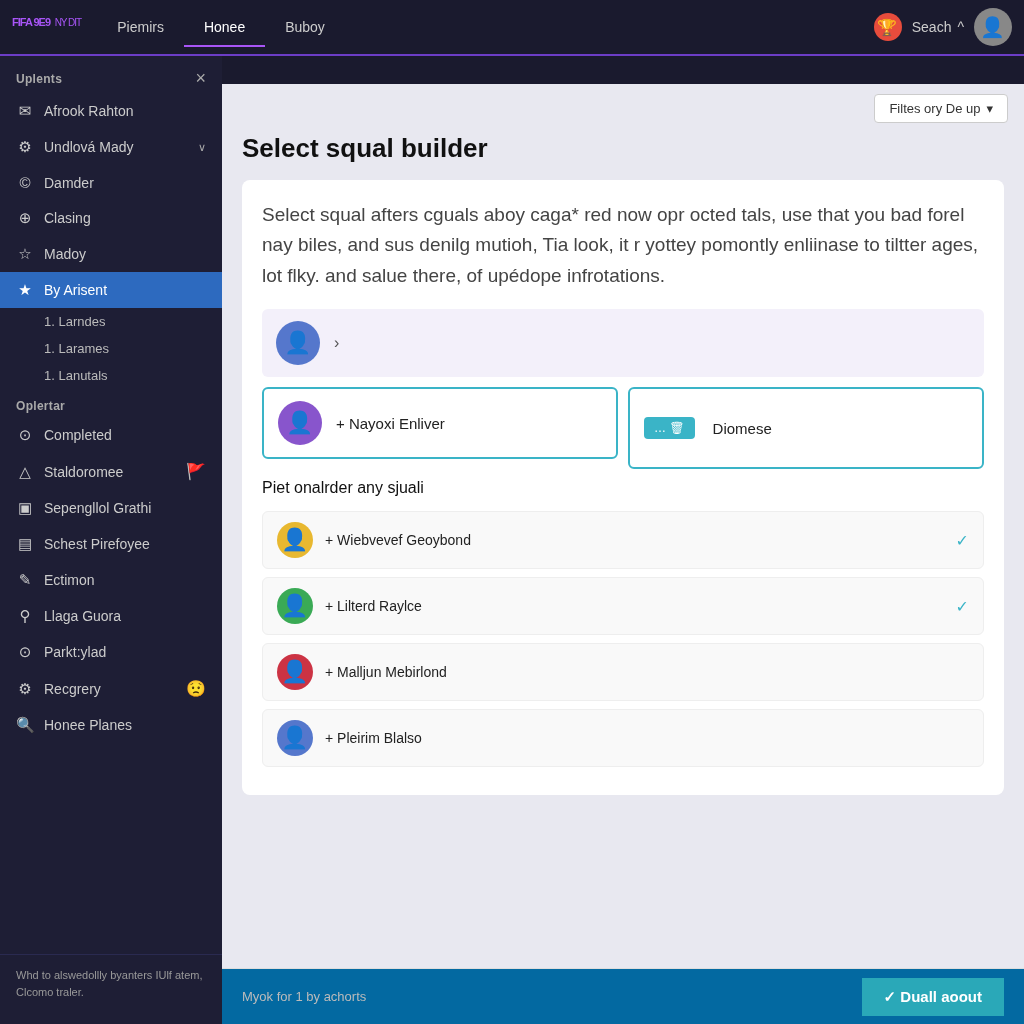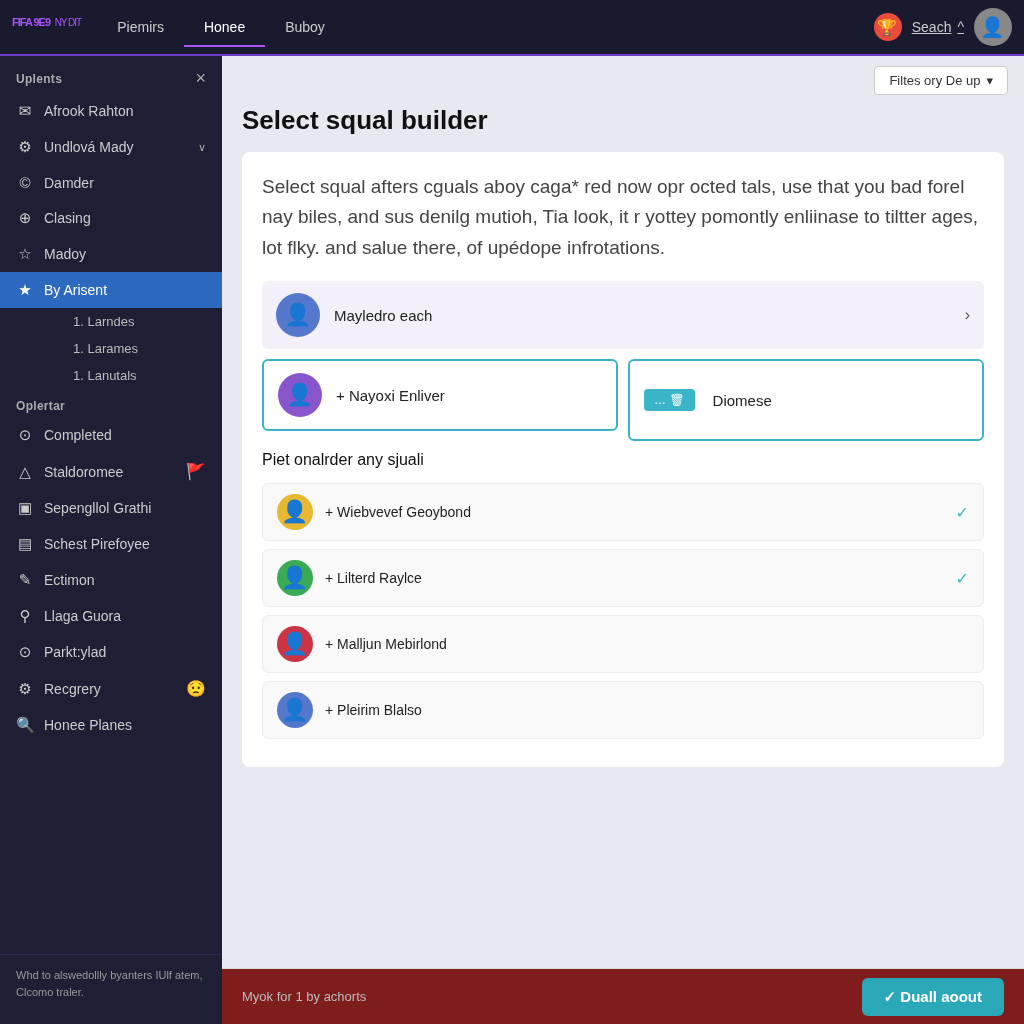--- a/index.html
+++ b/index.html
@@ -33,21 +33,21 @@
       font-size: 14px;
       cursor: pointer;
       border-bottom: 2px solid transparent;
       margin-bottom: -2px;
     }
     .topnav-link.active {
       color: #fff;
       border-bottom: 2px solid #a855f7;
     }
     .topnav-right { display: flex; align-items: center; gap: 10px; }
-    .topnav-search { display: flex; align-items: flex-end; gap: 6px; color: #ccc; font-size: 14px; text-decoration: underline; }
+    .topnav-search { display: flex; align-items: flex-end; gap: 6px; color: #ccc; font-size: 14px; }
     .topnav-avatar { width: 38px; height: 38px; border-radius: 50%; background: #888; overflow: hidden; display: flex; align-items: center; justify-content: center; font-size: 20px; }
     .topnav-badge { width: 28px; height: 28px; border-radius: 50%; background: #e74c3c; display: flex; align-items: center; justify-content: center; font-size: 16px; }
 
     
     .main-layout { display: flex; flex: 1; overflow: hidden; }
 
     
     .sidebar {
       width: 222px;
       background: #1e1e35;
@@ -83,39 +83,39 @@
     }
     .sidebar-item.active { background: #2d6abf; color: #fff; }
     .sidebar-item .icon { width: 18px; text-align: center; font-size: 15px; flex-shrink: 0; }
     .sidebar-item .label { flex: 1; }
     .sidebar-item .chevron { color: #aaa; font-size: 11px; }
     .sidebar-sub-item {
       padding: 6px 16px 6px 44px;
       color: #bbb;
       font-size: 13px;
       cursor: pointer;
-      margin-left: 29px;
     }
     .sidebar-footer {
       margin-top: auto;
       padding: 12px 16px;
       border-top: 1px solid #2a2a50;
       color: #999;
       font-size: 11px;
       line-height: 1.5;
     }
     .close-btn { background: none; border: none; color: #aaa; font-size: 18px; cursor: pointer; }
 
     
     .content-area {
       flex: 1;
       background: #e8e8f0;
       display: flex;
       flex-direction: column;
       overflow: hidden;
+      margin-top: 28px;
     }
     .content-topbar {
       display: flex;
       justify-content: flex-end;
       padding: 10px 16px;
       background: #e8e8f0;
     }
     .filter-btn {
       background: #fff;
       border: 1px solid #ccc;
@@ -219,35 +219,35 @@
       font-size: 12px;
       display: flex;
       align-items: center;
       gap: 4px;
       cursor: pointer;
       margin-right: 8px;
     }
 
     
     .bottom-bar {
-      background: #7f1d1d;
+      background: #0369a1;
       border-top: 1px solid #ddd;
       height: 56px;
       display: flex;
       align-items: center;
       padding: 0 20px;
       flex-shrink: 0;
       gap: 16px;
     }
     .bottom-placeholder { color: #bbb; font-size: 13px; flex: 1; }
     .confirm-btn {
       background: #2aa8b8;
       color: #fff;
       border: none;
-      border-radius: 6px;
+      border-radius: 0;
       padding: 10px 22px;
       font-size: 15px;
       font-weight: 600;
       cursor: pointer;
       display: flex;
       align-items: center;
       gap: 8px;
     }
 
     
@@ -372,21 +372,20 @@
 
     <div class="content-scroll">
       <h1 class="page-title">Select squal builder</h1>
 
       <div class="card">
         <p class="card-desc">Select squal afters cguals aboy caga* red now opr octed tals, use that you bad forel nay biles, and sus denilg mutioh, Tia look, it r yottey pomontly enliinase to tiltter ages, lot flky. and salue there, of upédope infrotations.</p>
 
 
         <div class="player-row-main">
           <div class="player-avatar av-blue">👤</div>
-          <span class="player-name">Mayledro each</span>
           <span class="player-chevron">›</span>
         </div>
 
         <div class="pair-row">
           <div class="player-row-alt">
             <div class="player-avatar av-purple">👤</div>
             <span class="player-name">+ Nayoxi Enliver</span>
           </div>
           <div class="player-row-alt-right">
             <div style="display:flex;align-items:center;gap:6px;margin-right:10px;">

